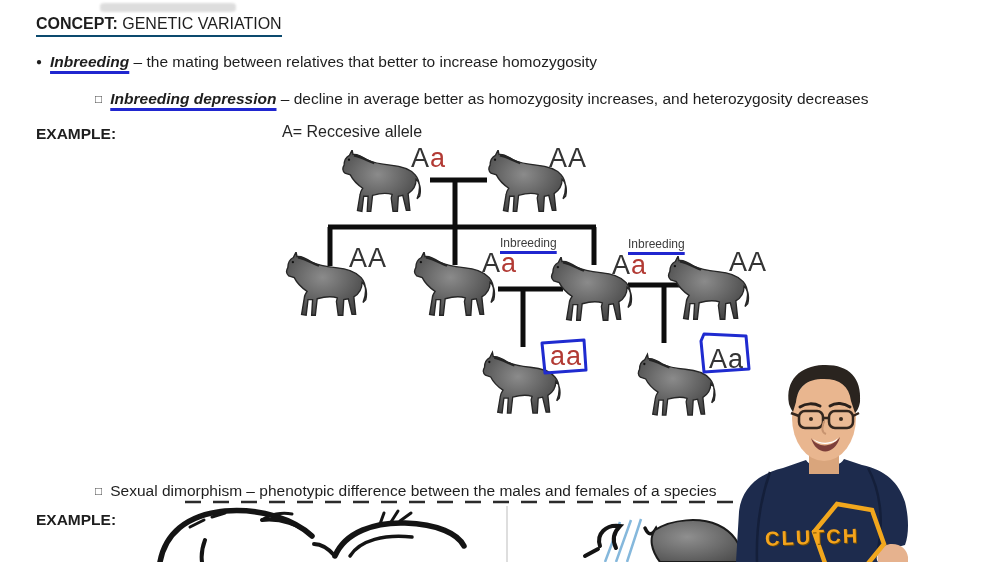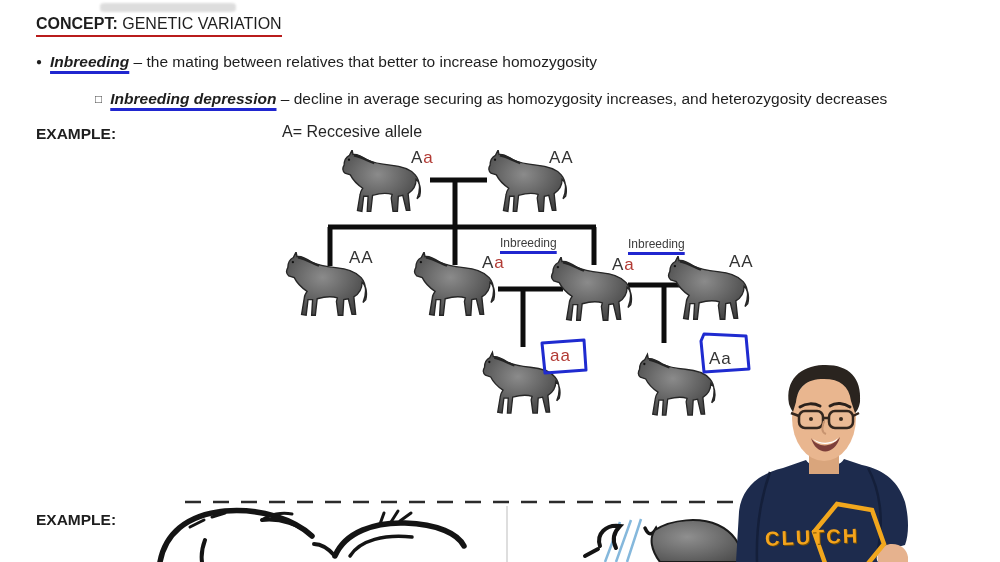--- a/index.html
+++ b/index.html
@@ -14,23 +14,23 @@
   .bullet { font-size:10px; vertical-align:2px; margin-right:8px; }
   .sqbullet { font-size:12px; vertical-align:1px; margin-right:8px; color:#444; }
   .ink-u {
     text-decoration:underline; text-decoration-color:#2026cf;
     text-decoration-thickness:2.5px; text-underline-offset:4px;text-align:right;
   }
   .ink-u-wavy {
     text-decoration-color:#2026cf;
     text-decoration-thickness:2px; text-underline-offset:4px;
   }
-  .concept { border-bottom:2px solid #b91c1c; padding-bottom:3px; font-size:16px; }
+  .concept { border-bottom:2px solid #0c4a6e; padding-bottom:3px; font-size:16px; }
   .legend { font-size:16px; color:#262626; }
-  .geno { font-size:17px; color:#343434; letter-spacing:1px; line-height:22px; z-index:3; }
+  .geno { font-size:27px; color:#343434; letter-spacing:1px; line-height:22px; z-index:3; }
   .red { color:#b23a34; }
   .pedlabel { font-size:12px; color:#3c3c3c; z-index:3; }
   .layer1 { left:0; top:0; z-index:1; }
   .layer2 { z-index:2; }
   .layer4 { left:0; top:0; z-index:4; }
   .clutch {
     z-index:5; font-size:20px; font-weight:bold; color:#f4a41d;
     letter-spacing:2px; transform:rotate(-2deg);
     text-shadow:1px 1px 0 #7c5200;
   }
@@ -48,39 +48,42 @@
 
   <div class="abs layer2" style="left:36px; top:15px;">
     <span class="concept"><span class="bold">CONCEPT:</span><span> GENETIC VARIATION</span></span>
   </div>
 
   <div class="abs layer2 txt" style="left:36px; top:52px;">
     <span class="bullet">●</span><span class="bi ink-u">Inbreeding</span><span> – the mating between relatives that better to increase </span><span class="ink-u-wavy">homozygosity</span>
   </div>
 
   <div class="abs layer2 txt" style="left:95px; top:89px;">
-    <span class="sqbullet">□</span><span class="bi ink-u">Inbreeding depression</span><span> – decline in average securing as homozygosity increases, and heterozygosity decreases</span>
+    <span class="sqbullet">□</span><span class="bi ink-u">Inbreeding depression</span><span> – decline in average better as homozygosity increases, and heterozygosity decreases</span>
   </div>
 
   <div class="abs layer2 txt bold" style="left:36px; top:124px;">EXAMPLE:</div>
 
   <div class="abs layer2 legend ink-u-wavy" style="left:282px; top:123px;">A= Reccesive allele</div>
 
   <div class="abs geno" style="left:411px; top:147px;"><span>A</span><span class="red">a</span></div>
   <div class="abs geno" style="left:549px; top:147px;"><span>A</span><span>A</span></div>
   <div class="abs geno" style="left:349px; top:247px;"><span>A</span><span>A</span></div>
   <div class="abs geno" style="left:482px; top:252px;"><span>A</span><span class="red">a</span></div>
   <div class="abs geno" style="left:612px; top:254px;"><span>A</span><span class="red">a</span></div>
   <div class="abs geno" style="left:729px; top:251px;"><span>A</span><span>A</span></div>
   <div class="abs geno" style="left:550px; top:345px;"><span class="red">a</span><span class="red">a</span></div>
   <div class="abs geno" style="left:709px; top:348px;"><span>A</span><span>a</span></div>
 
   <div class="abs pedlabel ink-u" style="left:500px; top:236px;">Inbreeding</div>
   <div class="abs pedlabel ink-u" style="left:628px; top:237px;">Inbreeding</div>
 
+  <div class="abs layer2 txt" style="left:95px; top:481px;">
+    <span class="sqbullet">□</span><span>Sexual dimorphism – phenotypic difference between the males and females of a species</span>
+  </div>
   <div class="abs layer2 txt bold" style="left:36px; top:510px;">EXAMPLE:</div>
 
   <svg class="abs layer1" width="1000" height="562" viewBox="0 0 1000 562">
     <defs>
       <radialGradient id="hg" cx="45%" cy="40%" r="70%">
         <stop offset="0%" stop-color="#8b8b8b"></stop>
         <stop offset="60%" stop-color="#5c5c5c"></stop>
         <stop offset="100%" stop-color="#3c3c3c"></stop>
       </radialGradient>
       <radialGradient id="bg2" cx="40%" cy="40%" r="80%">

